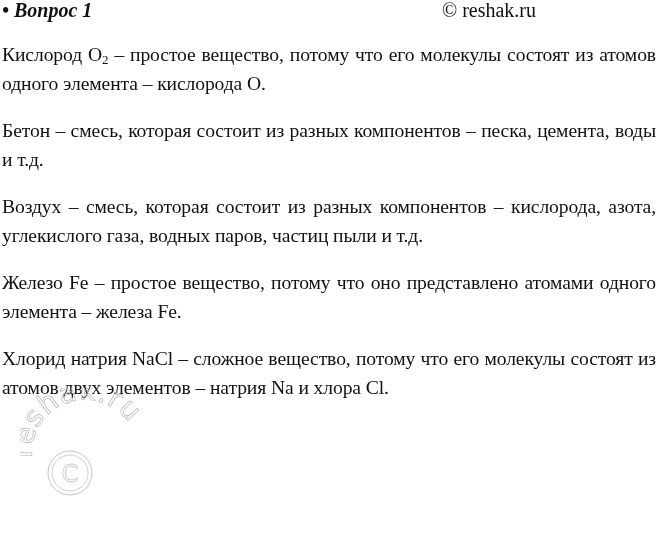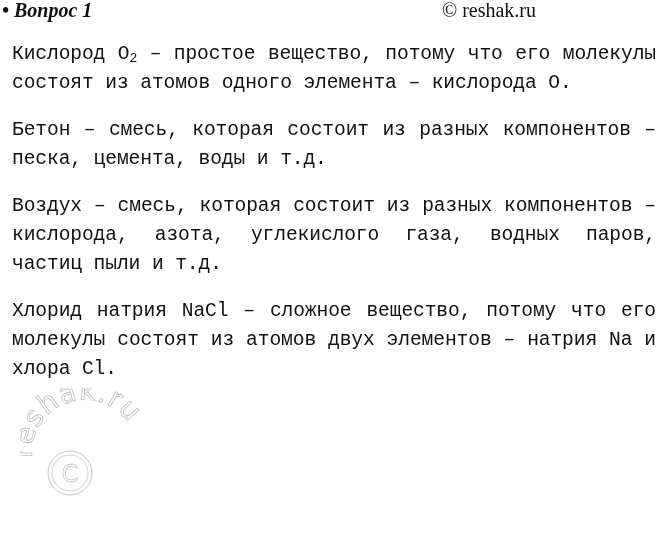--- a/index.html
+++ b/index.html
@@ -41,23 +41,22 @@
     .content {
       position: absolute;
       top: 40px;
       left: 2px;
       width: 654px;
     }
     .para {
       font-size: 19.6px;
       line-height: 29px;
       text-align: justify;
-      margin: 0 0 18px 10px;
+      margin: 0 0 18px 0;
       letter-spacing: -0.1px;
-      font-family: Liberation Mono, monospace;
     }
     .para sub {
       font-size: 13px;
       vertical-align: -3px;
       line-height: 0;
     }
     .watermark {
       position: absolute;
       left: 20px;
       top: 388px;
@@ -71,20 +70,21 @@
 
 <div class="header">
   <span class="question-title">• Вопрос 1</span>
   <span class="copyright">© reshak.ru</span>
 </div>
 
 <div class="content">
   <p class="para"><span>Кислород O</span><sub>2</sub><span> – простое вещество, потому что его молекулы состоят из атомов одного элемента – кислорода O.</span></p>
   <p class="para">Бетон – смесь, которая состоит из разных компонентов – песка, цемента, воды и т.д.</p>
   <p class="para">Воздух – смесь, которая состоит из разных компонентов – кислорода, азота, углекислого газа, водных паров, частиц пыли и т.д.</p>
+  <p class="para">Железо Fe – простое вещество, потому что оно представлено атомами одного элемента – железа Fe.</p>
   <p class="para">Хлорид натрия NaCl – сложное вещество, потому что его молекулы состоят из атомов двух элементов – натрия Na и хлора Cl.</p>
 </div>
 
 <div class="watermark">
   <svg width="130" height="120" viewBox="0 0 130 120">
     <defs>
       <path id="arc" d="M 12 70 A 52 52 0 0 1 118 60" fill="none"></path>
     </defs>
     <text font-family="DejaVu Sans, sans-serif" font-size="28" fill="none" stroke="#bdbdbd" stroke-width="0.8" letter-spacing="1">
       <textPath href="#arc">reshak.ru</textPath>

